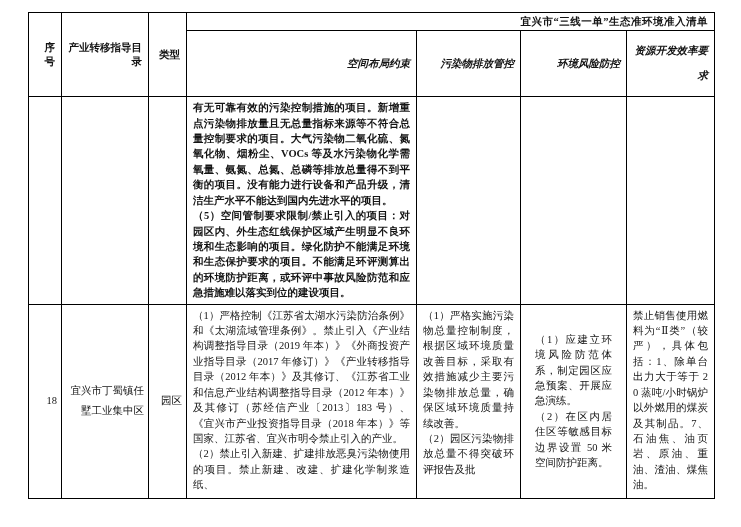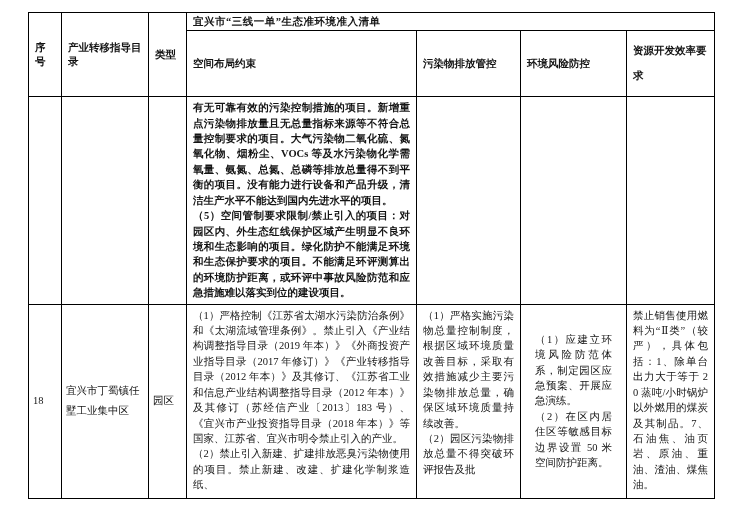--- a/index.html
+++ b/index.html
@@ -25,43 +25,43 @@
     table-layout: fixed;
   }
   table.access-table th,
   table.access-table td {
     border: 1px solid #000;
     font-size: 10.5px;
     overflow: hidden;
   }
   table.access-table th {
     font-weight: bold;
-    text-align: left;
+    text-align: right;
     vertical-align: middle;
     padding: 2px 6px;
   }
   tr.row-title { height: 17px; }
   tr.row-title th.title-cell {
     line-height: 1.25;
     letter-spacing: 0.5px;
   }
   tr.row-hdr { height: 66px; }
-  tr.row-hdr th { line-height: 2.3; }
+  tr.row-hdr th { line-height: 2.3; font-style: italic; }
   tr.row-cont { height: 196px; font-weight: bold; }
   tr.row-main { height: 194px; }
   td.cell-text {
     text-align: justify;
     white-space: pre-wrap;
     line-height: 1.47;
     padding: 3px 6px;
     vertical-align: top;
     word-break: break-all;
   }
   td.cell-center {
-    text-align: left;
+    text-align: right;
     vertical-align: middle;
     padding: 2px 4px;
     line-height: 1.9;
   }
   td.cell-middle-text {
     text-align: justify;
     white-space: pre-wrap;
     line-height: 1.47;
     padding: 3px 14px;
     vertical-align: middle;

